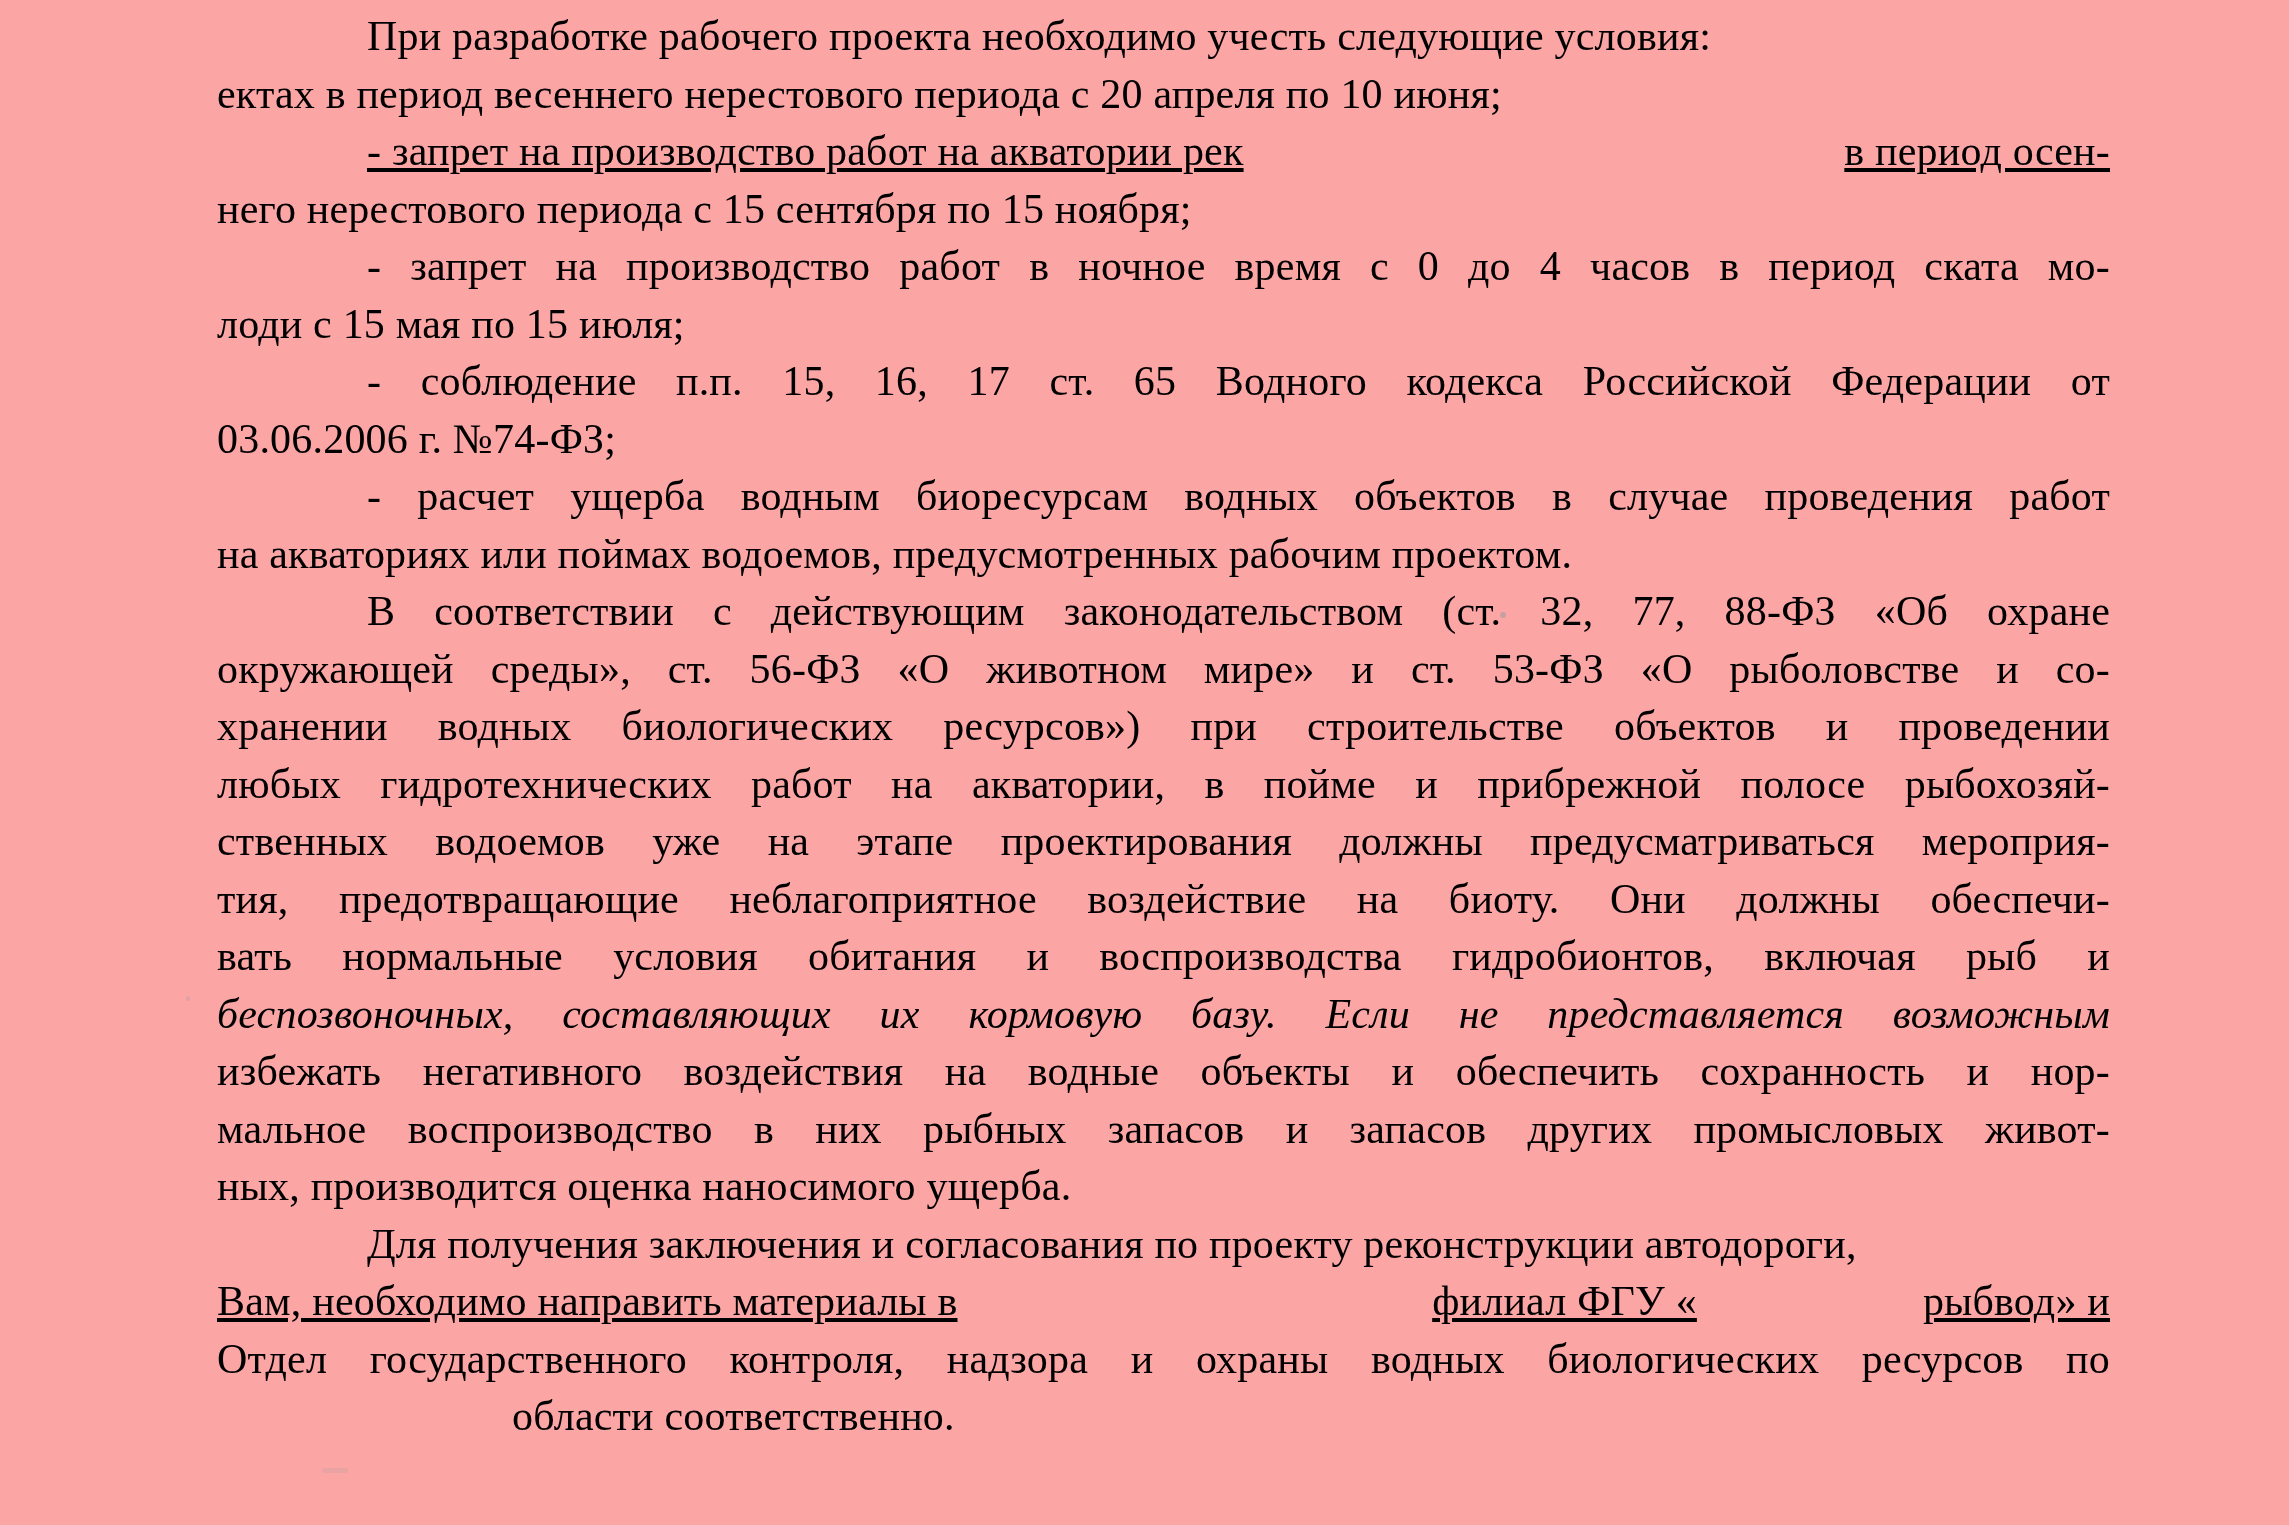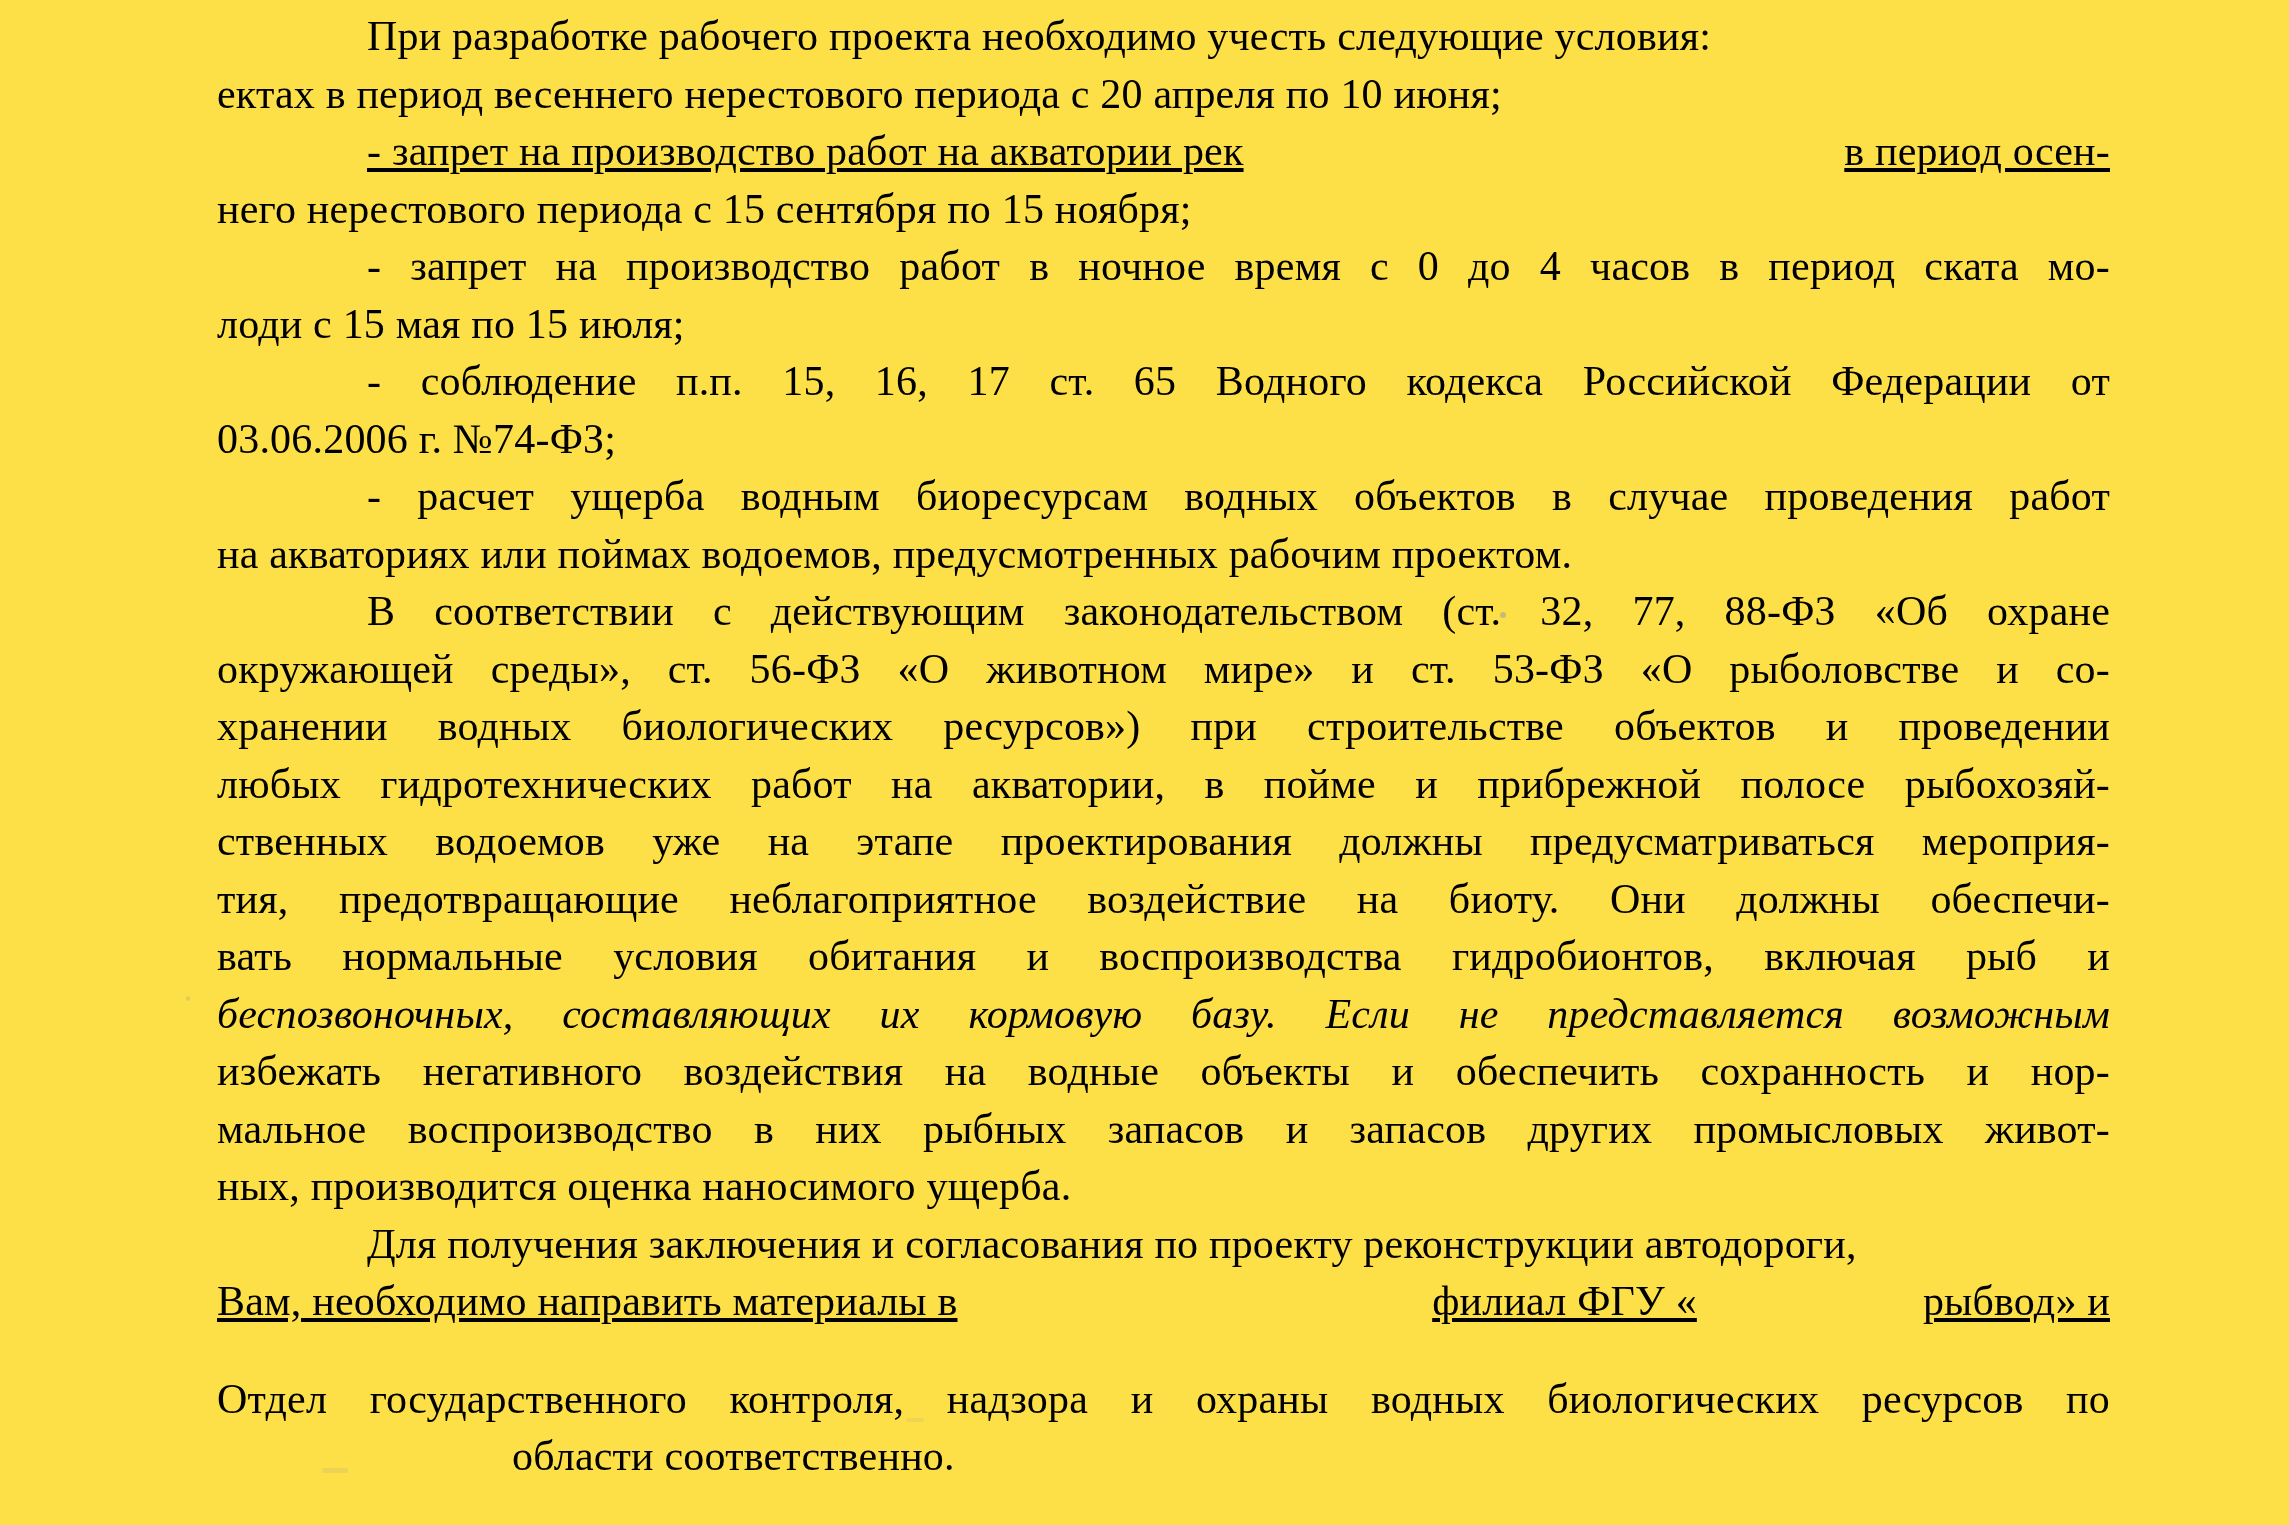--- a/index.html
+++ b/index.html
@@ -3,21 +3,21 @@
 <meta charset="utf-8">
 <style>
   html, body {
     margin: 0; padding: 0;
     width: 2289px; height: 1525px;
     background: #ffffff;
     overflow: hidden;
   }
   .page {
     position: absolute; inset: 0;
-    background: #fde047;
+    background: #fca5a5;
   }
   .textblock {
     position: absolute;
     left: 217px; top: 8px;
     width: 1893px;
     font-family: "Liberation Serif", "DejaVu Serif", serif;
     font-size: 42px;
     line-height: 57.5px;
     color: #151515;
     
@@ -84,21 +84,21 @@
       <div class="line just" style="text-indent: 0px;">мальное воспроизводство в них рыбных запасов и запасов других промысловых живот-</div>
       <div class="line" style="text-indent: 0px;">ных, производится оценка наносимого ущерба.</div>
       <div class="line" style="text-indent: 150px;">Для получения заключения и согласования по проекту реконструкции автодороги,</div>
       <div class="line multi" style="padding-left: 0px;">
         <span class="seg">Вам, необходимо направить материалы в</span>
         <span class="spacer" style="flex-grow: 2.1;"></span>
         <span class="seg">филиал ФГУ «</span>
         <span class="spacer" style="flex-grow: 1;"></span>
         <span class="seg">рыбвод» и</span>
       </div>
-      <div class="line just" style="text-indent: 0px; margin-top: 40px;">Отдел государственного контроля, надзора и охраны водных биологических ресурсов по</div>
+      <div class="line just" style="text-indent: 0px;">Отдел государственного контроля, надзора и охраны водных биологических ресурсов по</div>
       <div class="line" style="text-indent: 295px;">области соответственно.</div>
     </div>
   <div class="speck s1"></div>
   <div class="speck s2"></div>
   <div class="speck s3"></div>
   <div class="speck s4"></div>
   <div class="speck s5"></div>
 </div>
 
 </body></html>

